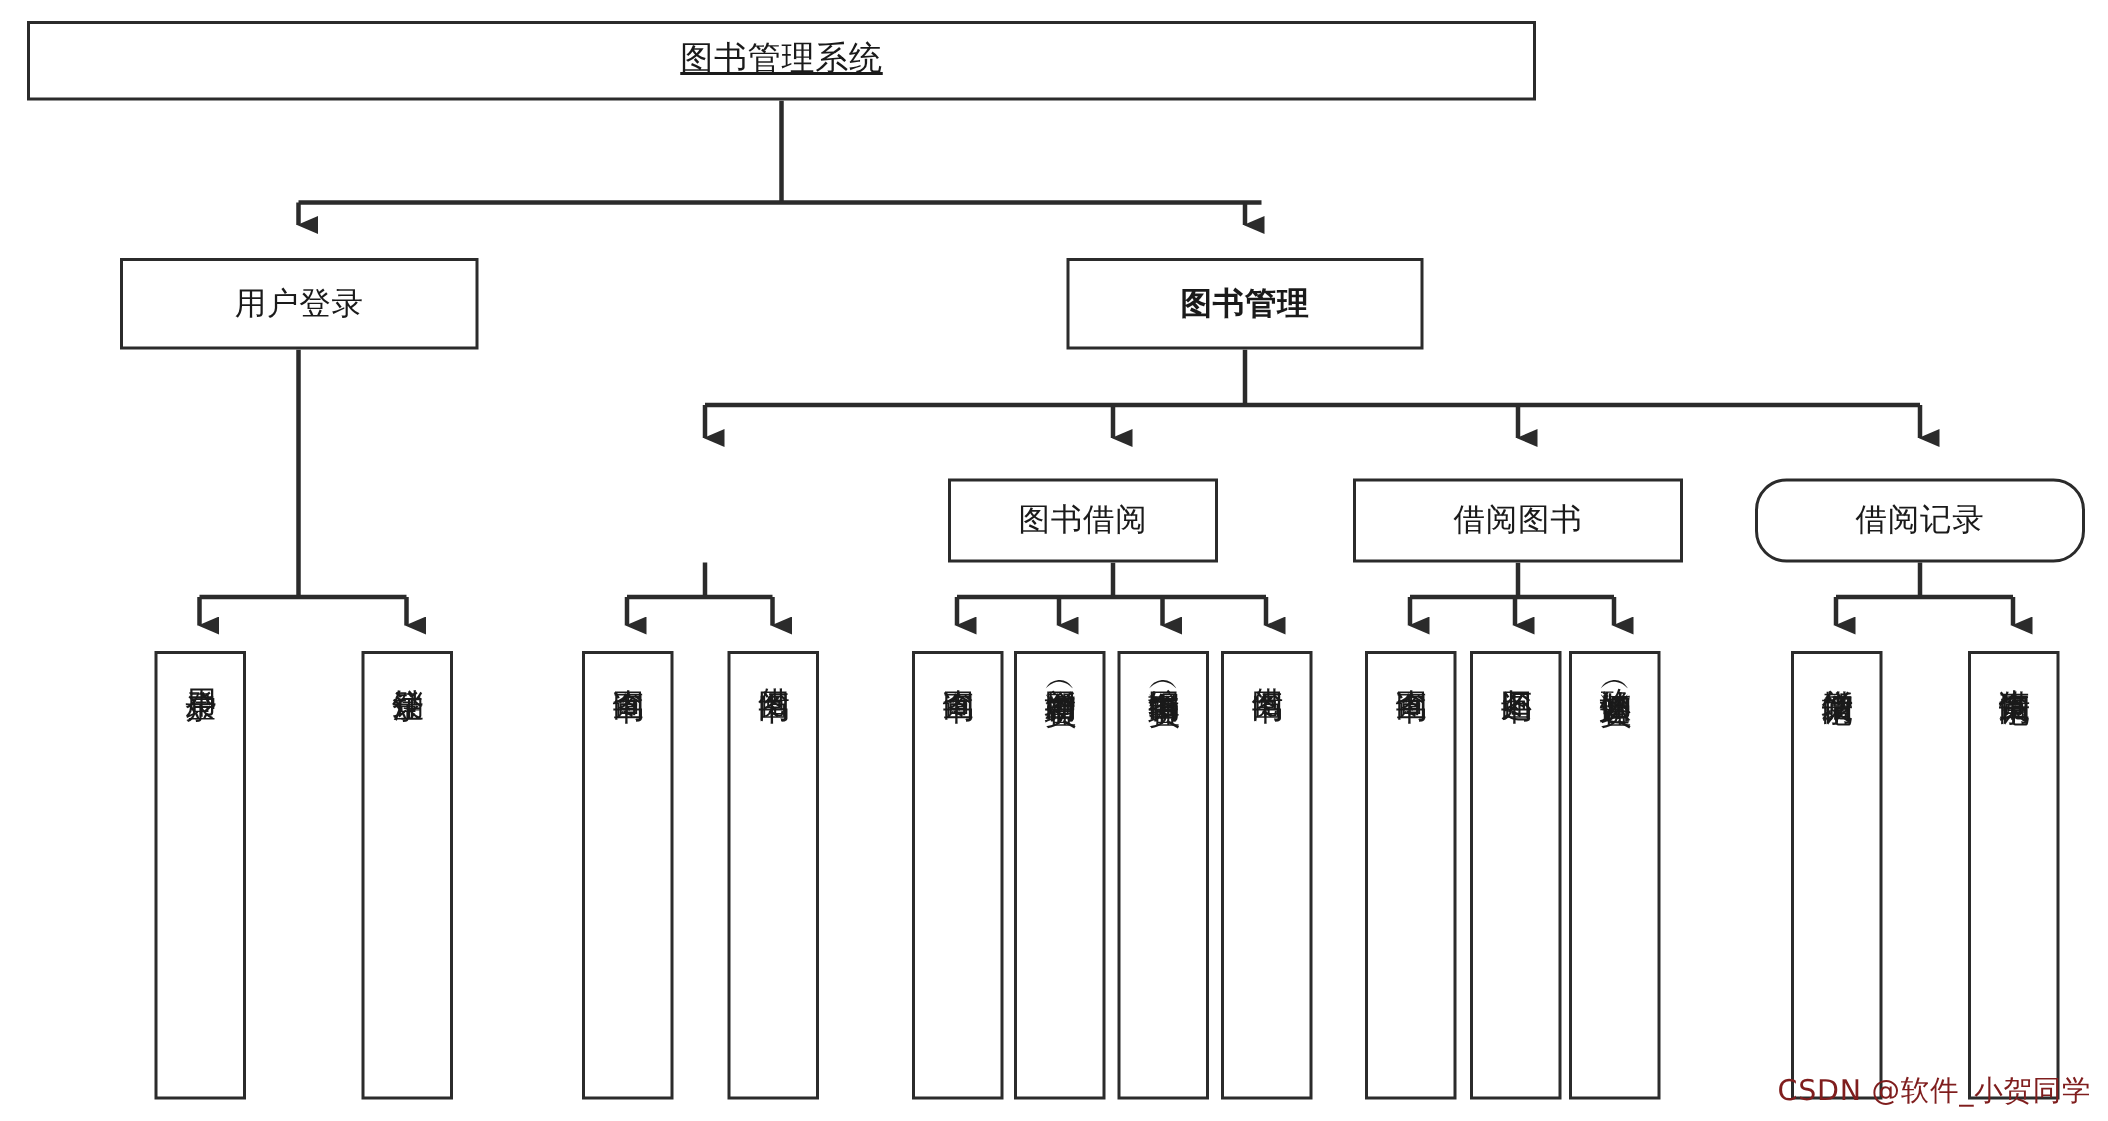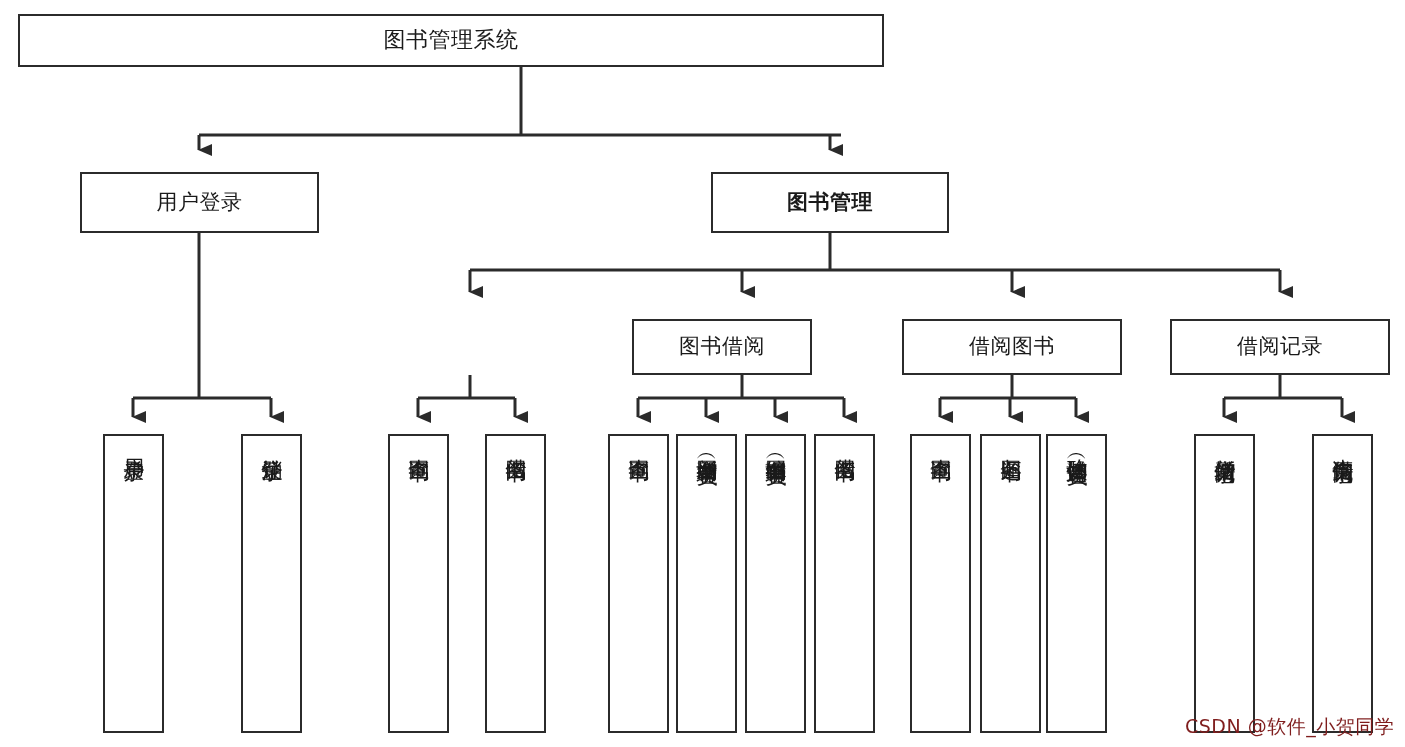--- a/index.html
+++ b/index.html
@@ -114,38 +114,38 @@
       <path d="M1010,398 L1010,417" marker-end="url(#arrow)"></path>
       <path d="M1076,398 L1076,417" marker-end="url(#arrow)"></path>
 
       <path d="M1280,375 L1280,398"></path>
       <path d="M1224,398 L1342,398"></path>
       <path d="M1224,398 L1224,417" marker-end="url(#arrow)"></path>
       <path d="M1342,398 L1342,417" marker-end="url(#arrow)"></path>
     </g>
   </svg>
 
-  <div class="node node-h" id="root-node" style="left:18px; top:14px; width:866px; height:53px;">
+  <div class="node node-h" id="root-node" style="left:18px; top:14px; width:1006px; height:53px;text-decoration:underline;">
     <span class="node-label">图书管理系统</span>
   </div>
 
   <div class="node node-h" style="left:80px; top:172px; width:239px; height:61px;">
     <span class="node-label">用户登录</span>
   </div>
   <div class="node node-h" style="left:711px; top:172px; width:238px; height:61px;font-weight:bold;">
     <span class="node-label">图书管理</span>
   </div>
 
   <div class="node node-h" style="left:632px; top:319px; width:180px; height:56px;">
     <span class="node-label">图书借阅</span>
   </div>
   <div class="node node-h" style="left:902px; top:319px; width:220px; height:56px;">
     <span class="node-label">借阅图书</span>
   </div>
-  <div class="node node-h" style="left:1170px; top:319px; width:220px; height:56px;">
+  <div class="node node-h" style="left:1170px; top:319px; width:220px; height:56px;border-radius:21px;">
     <span class="node-label">借阅记录</span>
   </div>
 
   <div class="node node-v" style="left:103px; top:434px; width:61px; height:299px;">
     <span class="node-label">用户登录</span>
   </div>
   <div class="node node-v" style="left:241px; top:434px; width:61px; height:299px;">
     <span class="node-label">注销登录</span>
   </div>
 

